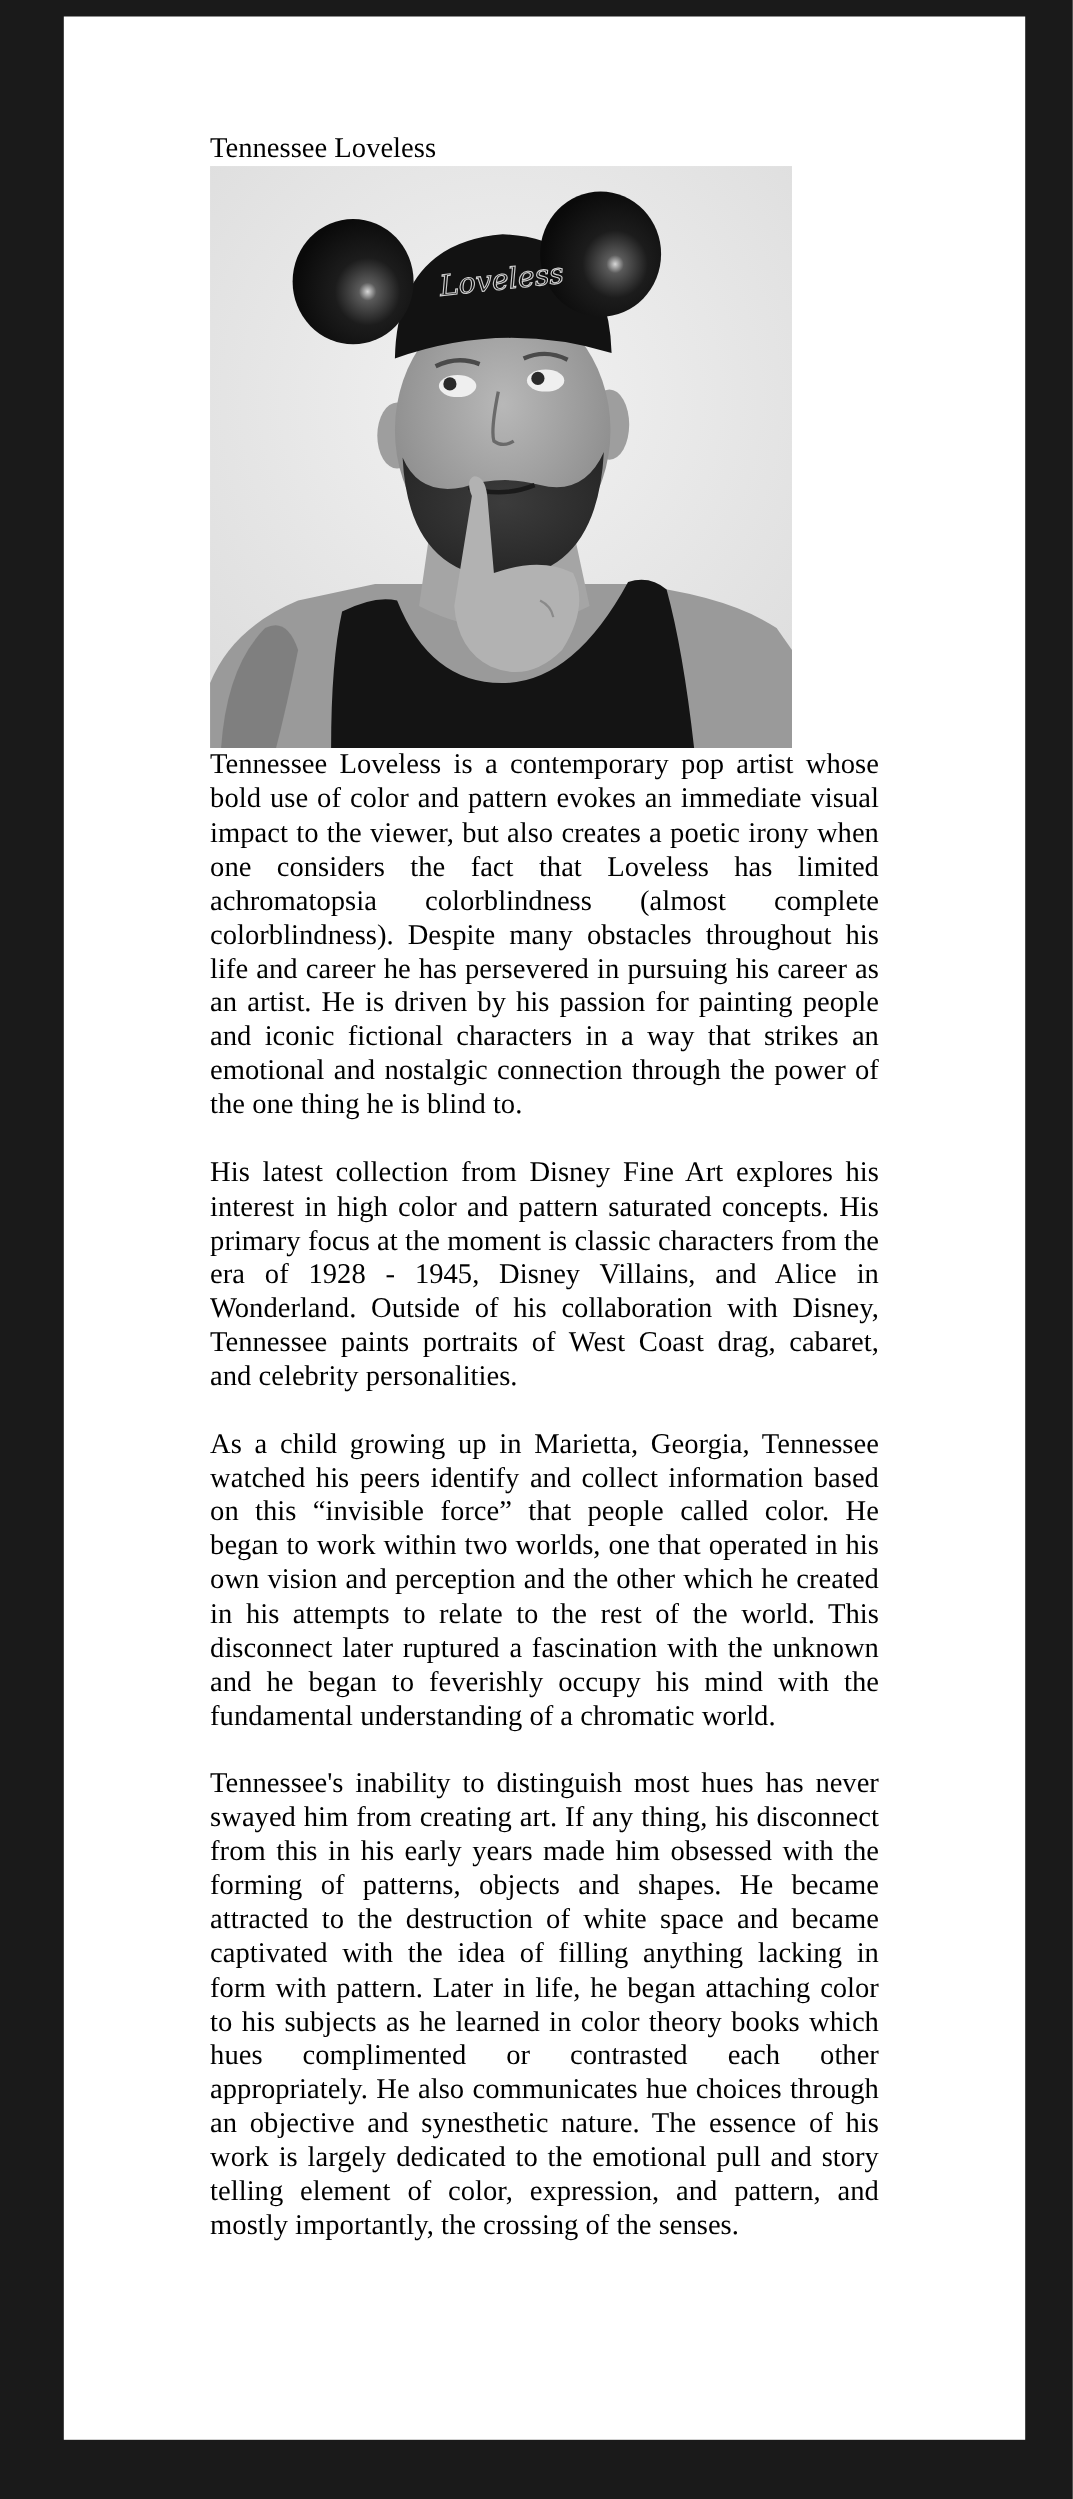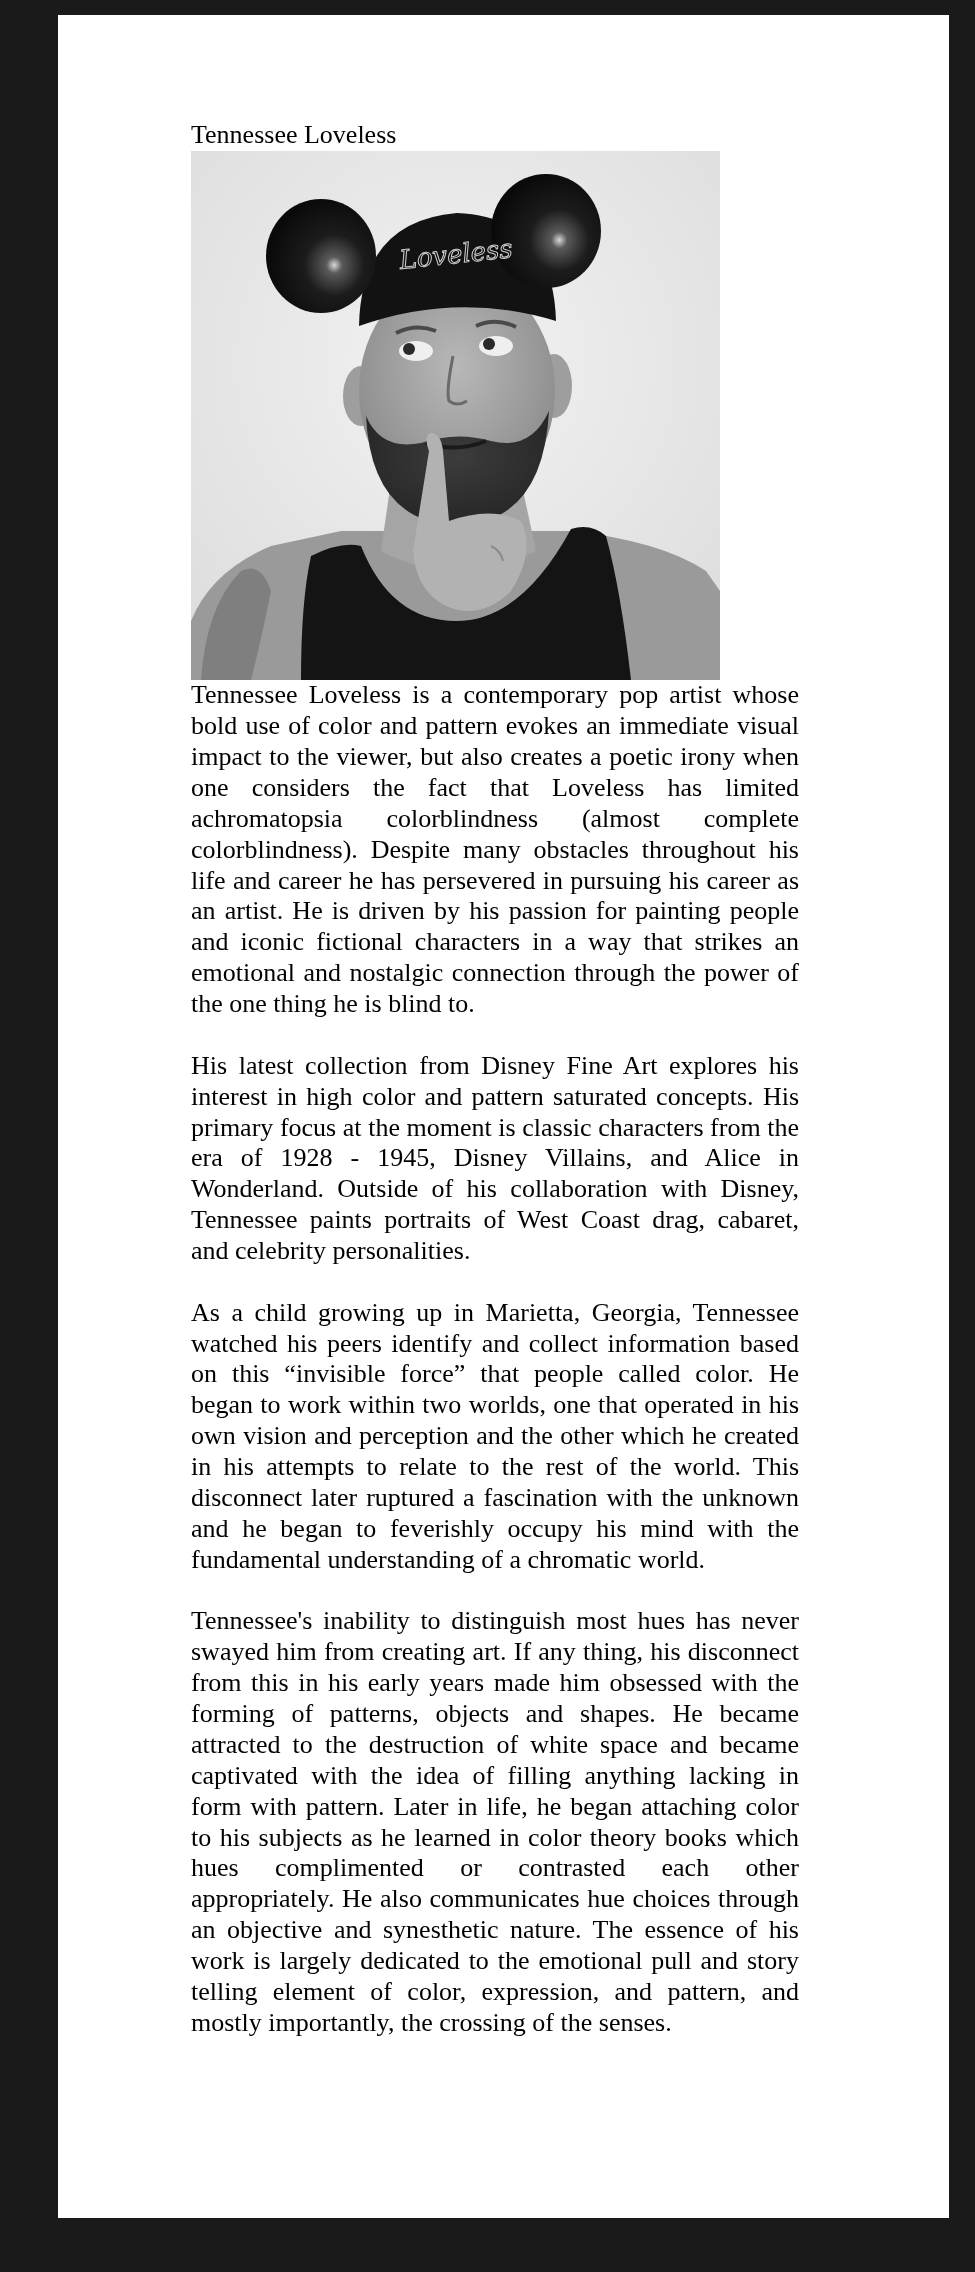--- a/index.html
+++ b/index.html
@@ -13,21 +13,20 @@
     position: relative;
     overflow: hidden;
   }
   .page {
     position: absolute;
     left: 58px;
     top: 15px;
     width: 874px;
     height: 2203px;
     background: #ffffff;
-    padding-left: 17px;
   }
   .content {
     position: absolute;
     left: 133px;
     top: 105.4px;
     width: 608px;
     font-family: "Liberation Serif", "DejaVu Serif", serif;
     font-size: 26px;
     line-height: 30.87px;
     color: #000000;

